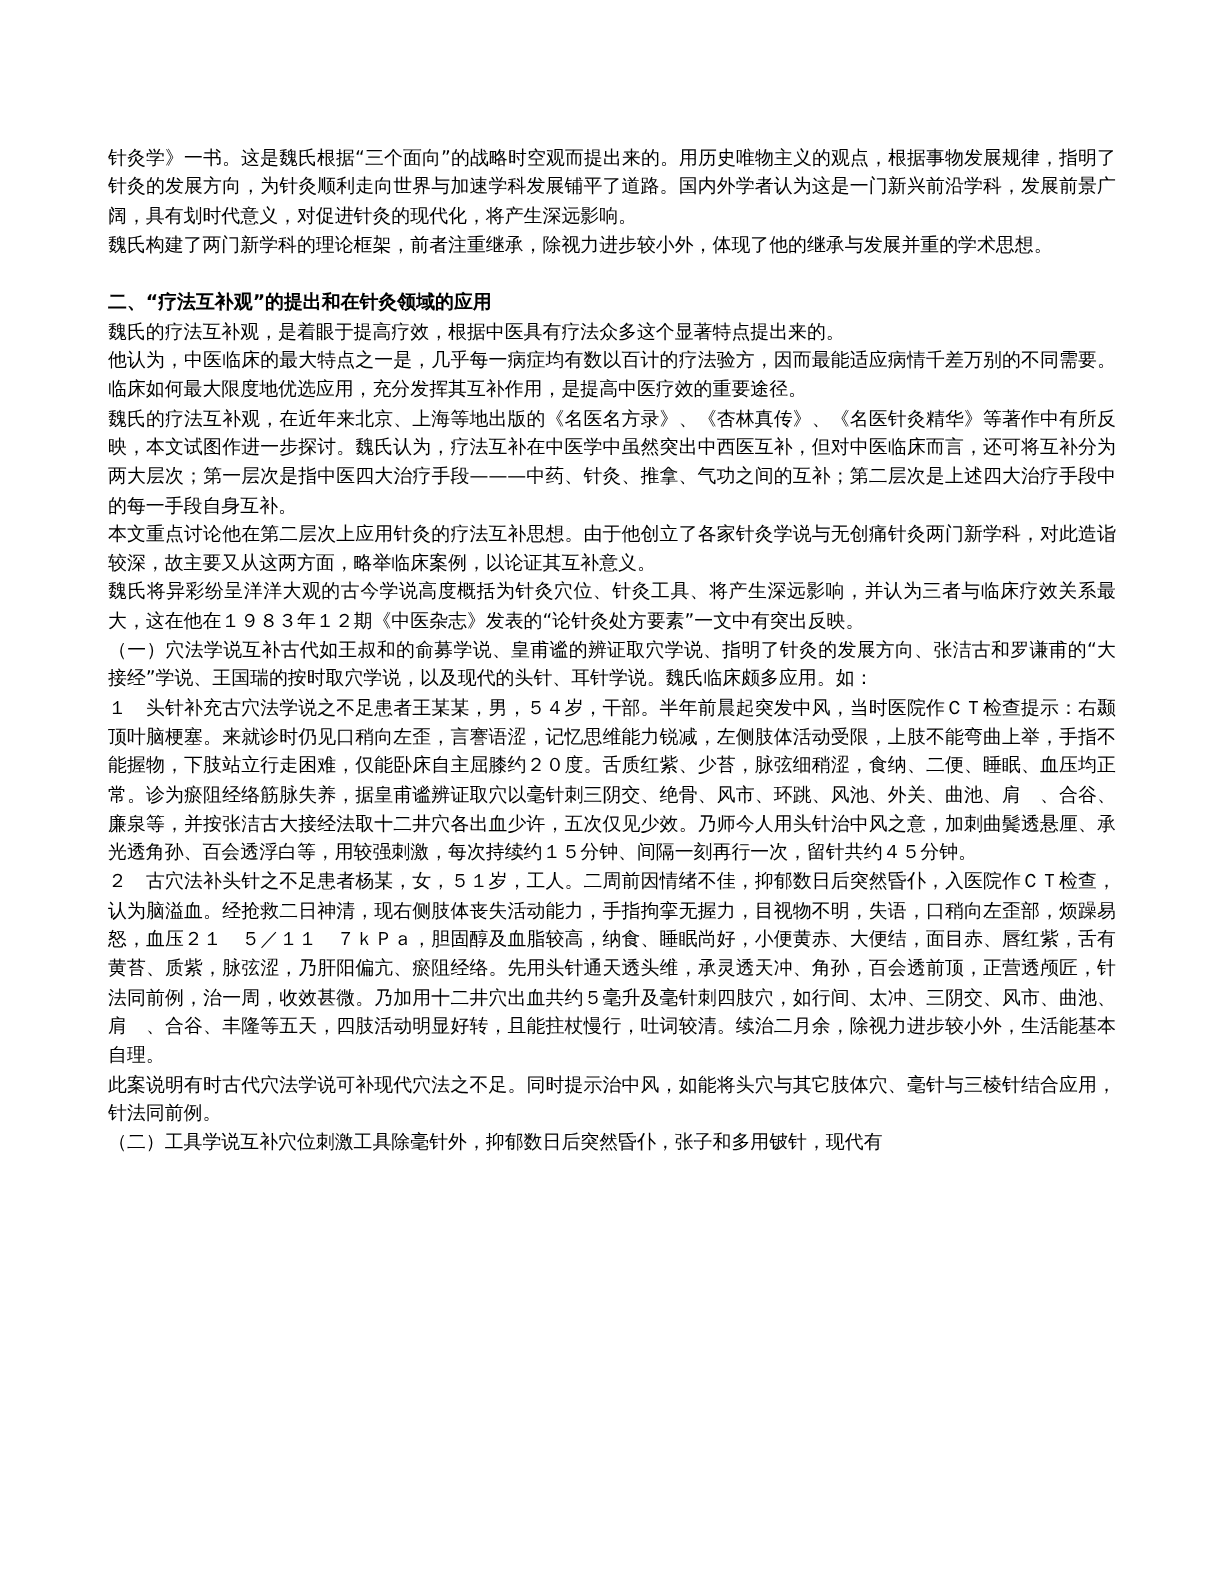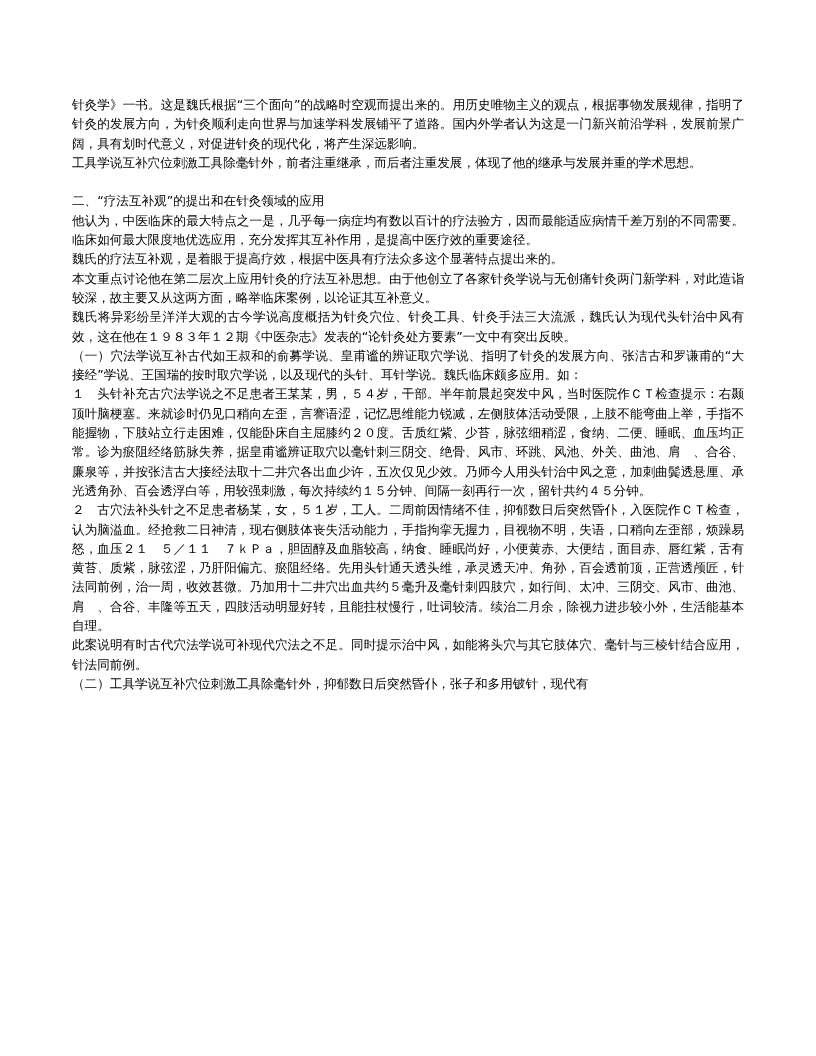--- a/index.html
+++ b/index.html
@@ -31,35 +31,36 @@
   }
   .blank {
     height: 19.3px;
     line-height: 19.3px;
   }
   .heading {
     margin: 0;
     padding: 0;
     font-size: 12.6px;
     line-height: 19.3px;
-    font-weight: normal;
+    font-weight: bold;
   }
 </style>
 </head>
 <body>
 
 <div class="page">
   <div class="doc">
     <p>针灸学》一书。这是魏氏根据“三个面向”的战略时空观而提出来的。用历史唯物主义的观点，根据事物发展规律，指明了针灸的发展方向，为针灸顺利走向世界与加速学科发展铺平了道路。国内外学者认为这是一门新兴前沿学科，发展前景广阔，具有划时代意义，对促进针灸的现代化，将产生深远影响。</p>
-    <p>工具学说互补穴位刺激工具除毫针外，前者注重继承，而后者注重发展，体现了他的继承与发展并重的学术思想。</p>
+    <p>魏氏构建了两门新学科的理论框架，前者注重继承，除视力进步较小外，体现了他的继承与发展并重的学术思想。</p>
     <p class="blank"></p>
     <p class="heading">二、“疗法互补观”的提出和在针灸领域的应用</p>
+    <p>魏氏的疗法互补观，是着眼于提高疗效，根据中医具有疗法众多这个显著特点提出来的。</p>
     <p>他认为，中医临床的最大特点之一是，几乎每一病症均有数以百计的疗法验方，因而最能适应病情千差万别的不同需要。临床如何最大限度地优选应用，充分发挥其互补作用，是提高中医疗效的重要途径。</p>
-    <p>魏氏的疗法互补观，是着眼于提高疗效，根据中医具有疗法众多这个显著特点提出来的。</p>
+    <p>魏氏的疗法互补观，在近年来北京、上海等地出版的《名医名方录》、《杏林真传》、《名医针灸精华》等著作中有所反映，本文试图作进一步探讨。魏氏认为，疗法互补在中医学中虽然突出中西医互补，但对中医临床而言，还可将互补分为两大层次；第一层次是指中医四大治疗手段———中药、针灸、推拿、气功之间的互补；第二层次是上述四大治疗手段中的每一手段自身互补。</p>
     <p>本文重点讨论他在第二层次上应用针灸的疗法互补思想。由于他创立了各家针灸学说与无创痛针灸两门新学科，对此造诣较深，故主要又从这两方面，略举临床案例，以论证其互补意义。</p>
-    <p>魏氏将异彩纷呈洋洋大观的古今学说高度概括为针灸穴位、针灸工具、针灸手法三大流派，魏氏认为现代头针治中风有效，这在他在１９８３年１２期《中医杂志》发表的“论针灸处方要素”一文中有突出反映。</p>
+    <p>魏氏将异彩纷呈洋洋大观的古今学说高度概括为针灸穴位、针灸工具、将产生深远影响，并认为三者与临床疗效关系最大，这在他在１９８３年１２期《中医杂志》发表的“论针灸处方要素”一文中有突出反映。</p>
     <p>（一）穴法学说互补古代如王叔和的俞募学说、皇甫谧的辨证取穴学说、指明了针灸的发展方向、张洁古和罗谦甫的“大接经”学说、王国瑞的按时取穴学说，以及现代的头针、耳针学说。魏氏临床颇多应用。如：</p>
     <p>１　头针补充古穴法学说之不足患者王某某，男，５４岁，干部。半年前晨起突发中风，当时医院作ＣＴ检查提示：右颞顶叶脑梗塞。来就诊时仍见口稍向左歪，言謇语涩，记忆思维能力锐减，左侧肢体活动受限，上肢不能弯曲上举，手指不能握物，下肢站立行走困难，仅能卧床自主屈膝约２０度。舌质红紫、少苔，脉弦细稍涩，食纳、二便、睡眠、血压均正常。诊为瘀阻经络筋脉失养，据皇甫谧辨证取穴以毫针刺三阴交、绝骨、风市、环跳、风池、外关、曲池、肩　、合谷、廉泉等，并按张洁古大接经法取十二井穴各出血少许，五次仅见少效。乃师今人用头针治中风之意，加刺曲鬓透悬厘、承光透角孙、百会透浮白等，用较强刺激，每次持续约１５分钟、间隔一刻再行一次，留针共约４５分钟。</p>
     <p>２　古穴法补头针之不足患者杨某，女，５１岁，工人。二周前因情绪不佳，抑郁数日后突然昏仆，入医院作ＣＴ检查，认为脑溢血。经抢救二日神清，现右侧肢体丧失活动能力，手指拘挛无握力，目视物不明，失语，口稍向左歪部，烦躁易怒，血压２１　５／１１　７ｋＰａ，胆固醇及血脂较高，纳食、睡眠尚好，小便黄赤、大便结，面目赤、唇红紫，舌有黄苔、质紫，脉弦涩，乃肝阳偏亢、瘀阻经络。先用头针通天透头维，承灵透天冲、角孙，百会透前顶，正营透颅匠，针法同前例，治一周，收效甚微。乃加用十二井穴出血共约５毫升及毫针刺四肢穴，如行间、太冲、三阴交、风市、曲池、肩　、合谷、丰隆等五天，四肢活动明显好转，且能拄杖慢行，吐词较清。续治二月余，除视力进步较小外，生活能基本自理。</p>
     <p>此案说明有时古代穴法学说可补现代穴法之不足。同时提示治中风，如能将头穴与其它肢体穴、毫针与三棱针结合应用，针法同前例。</p>
     <p>（二）工具学说互补穴位刺激工具除毫针外，抑郁数日后突然昏仆，张子和多用铍针，现代有</p>
   </div>
 </div>
 
 </body></html>

